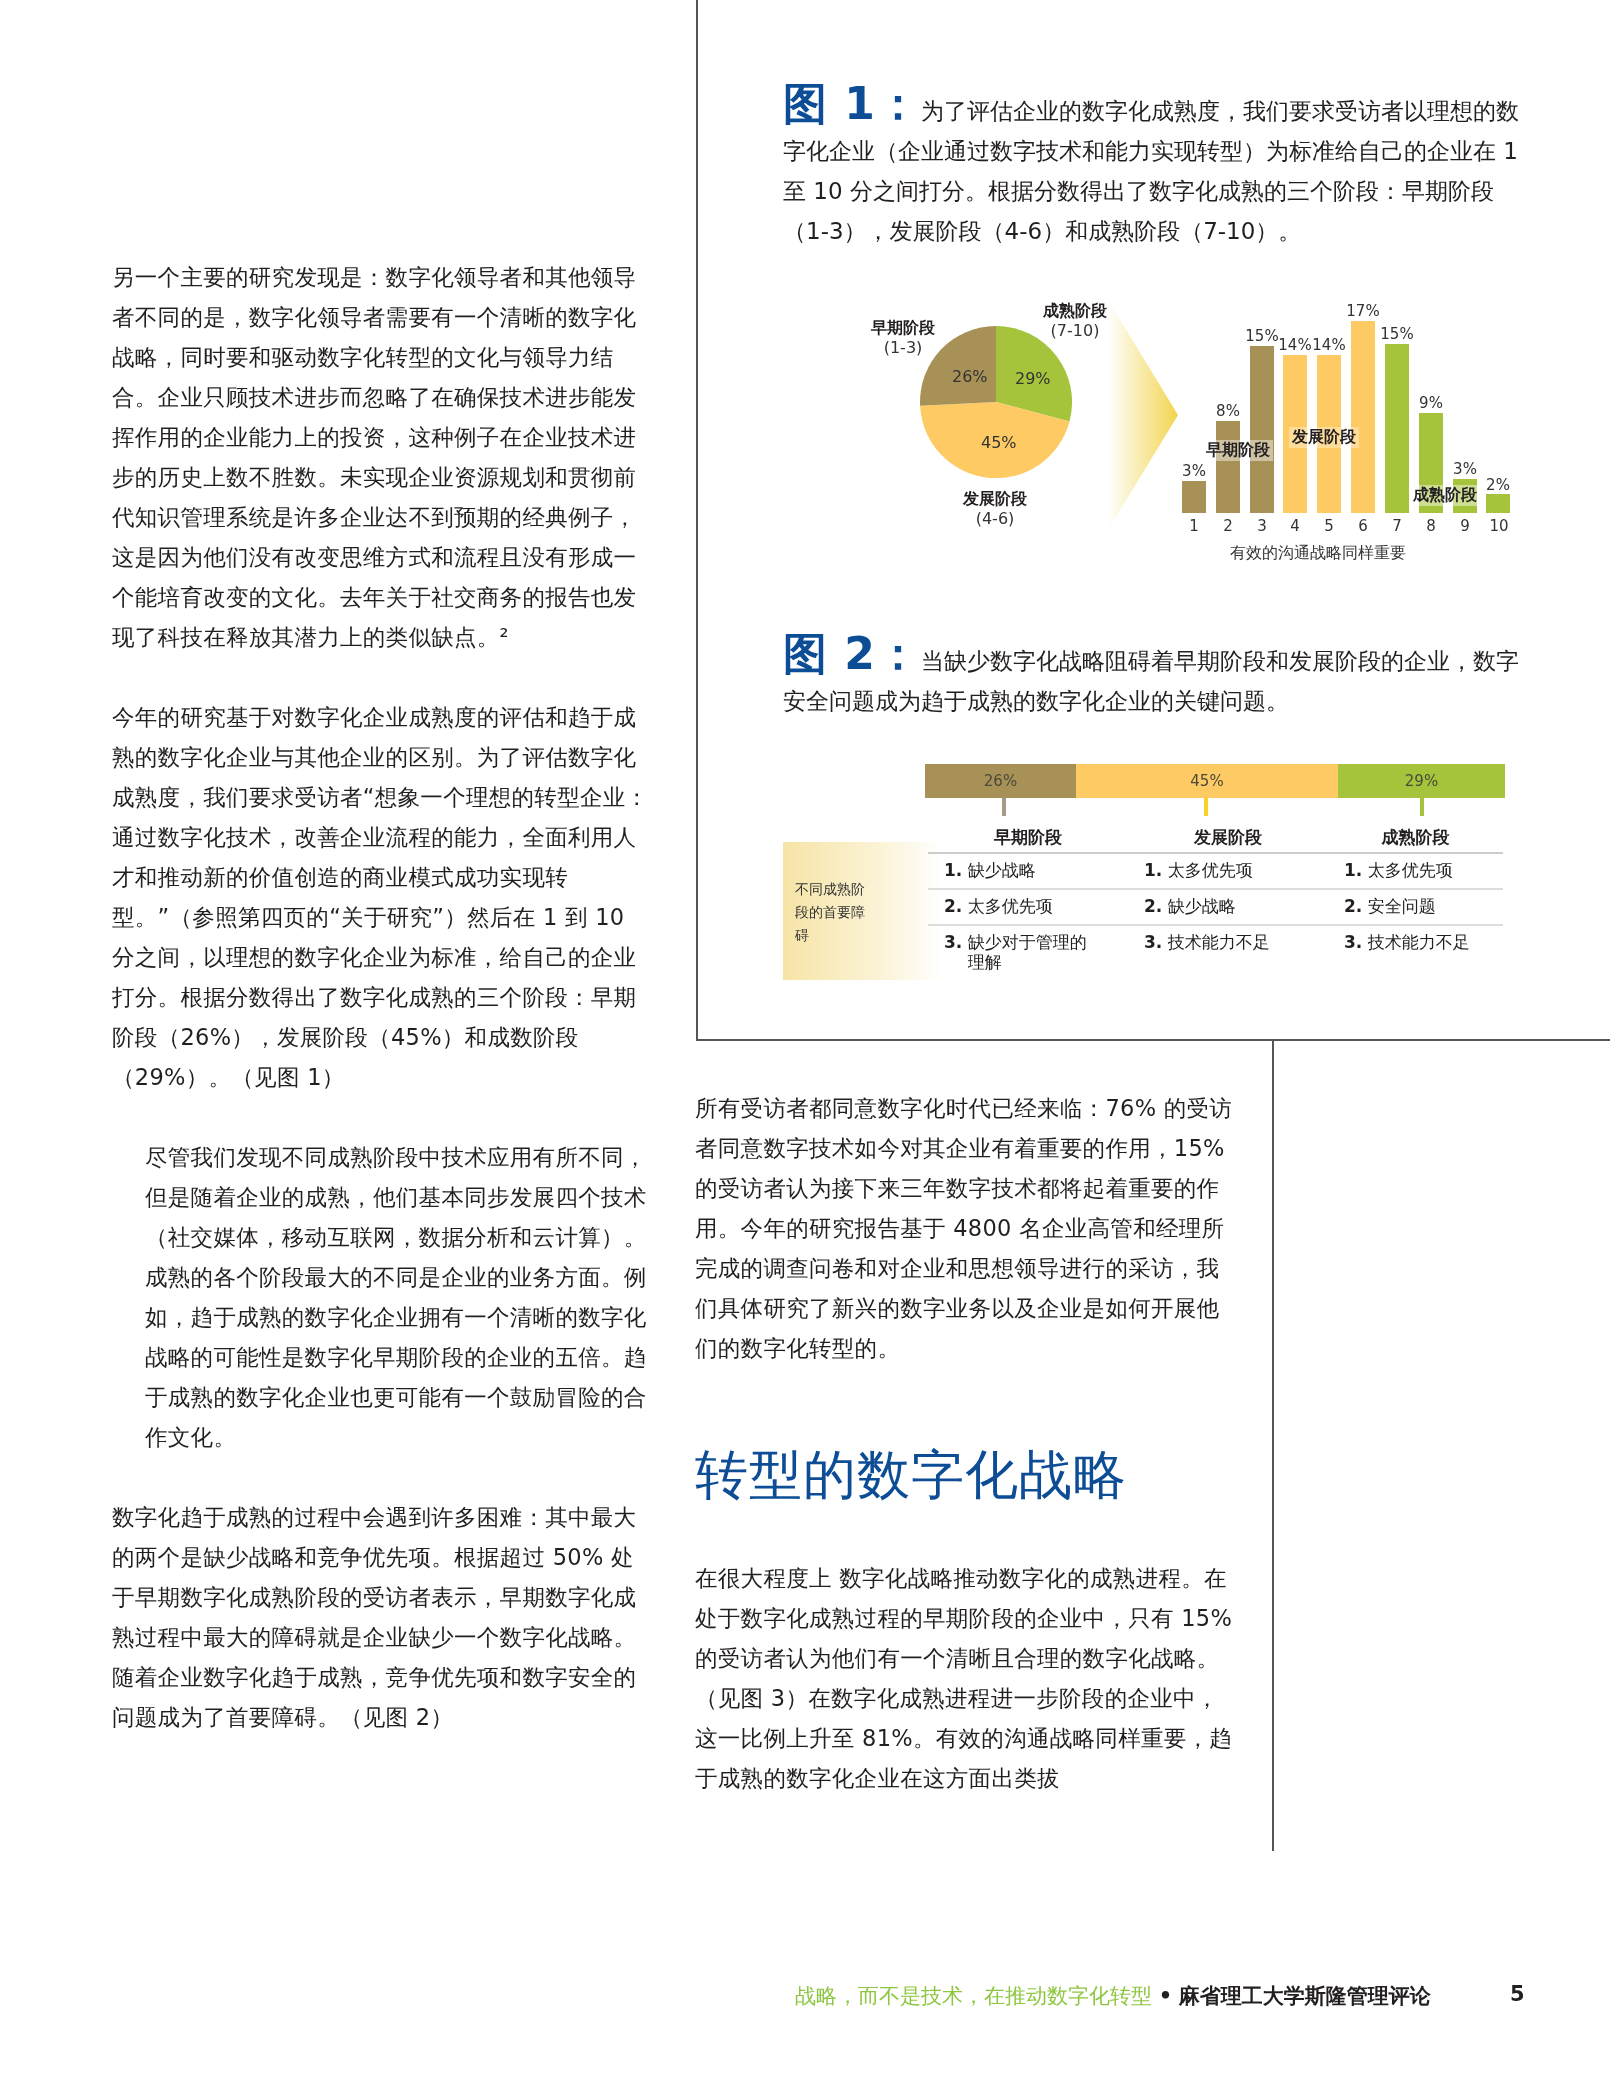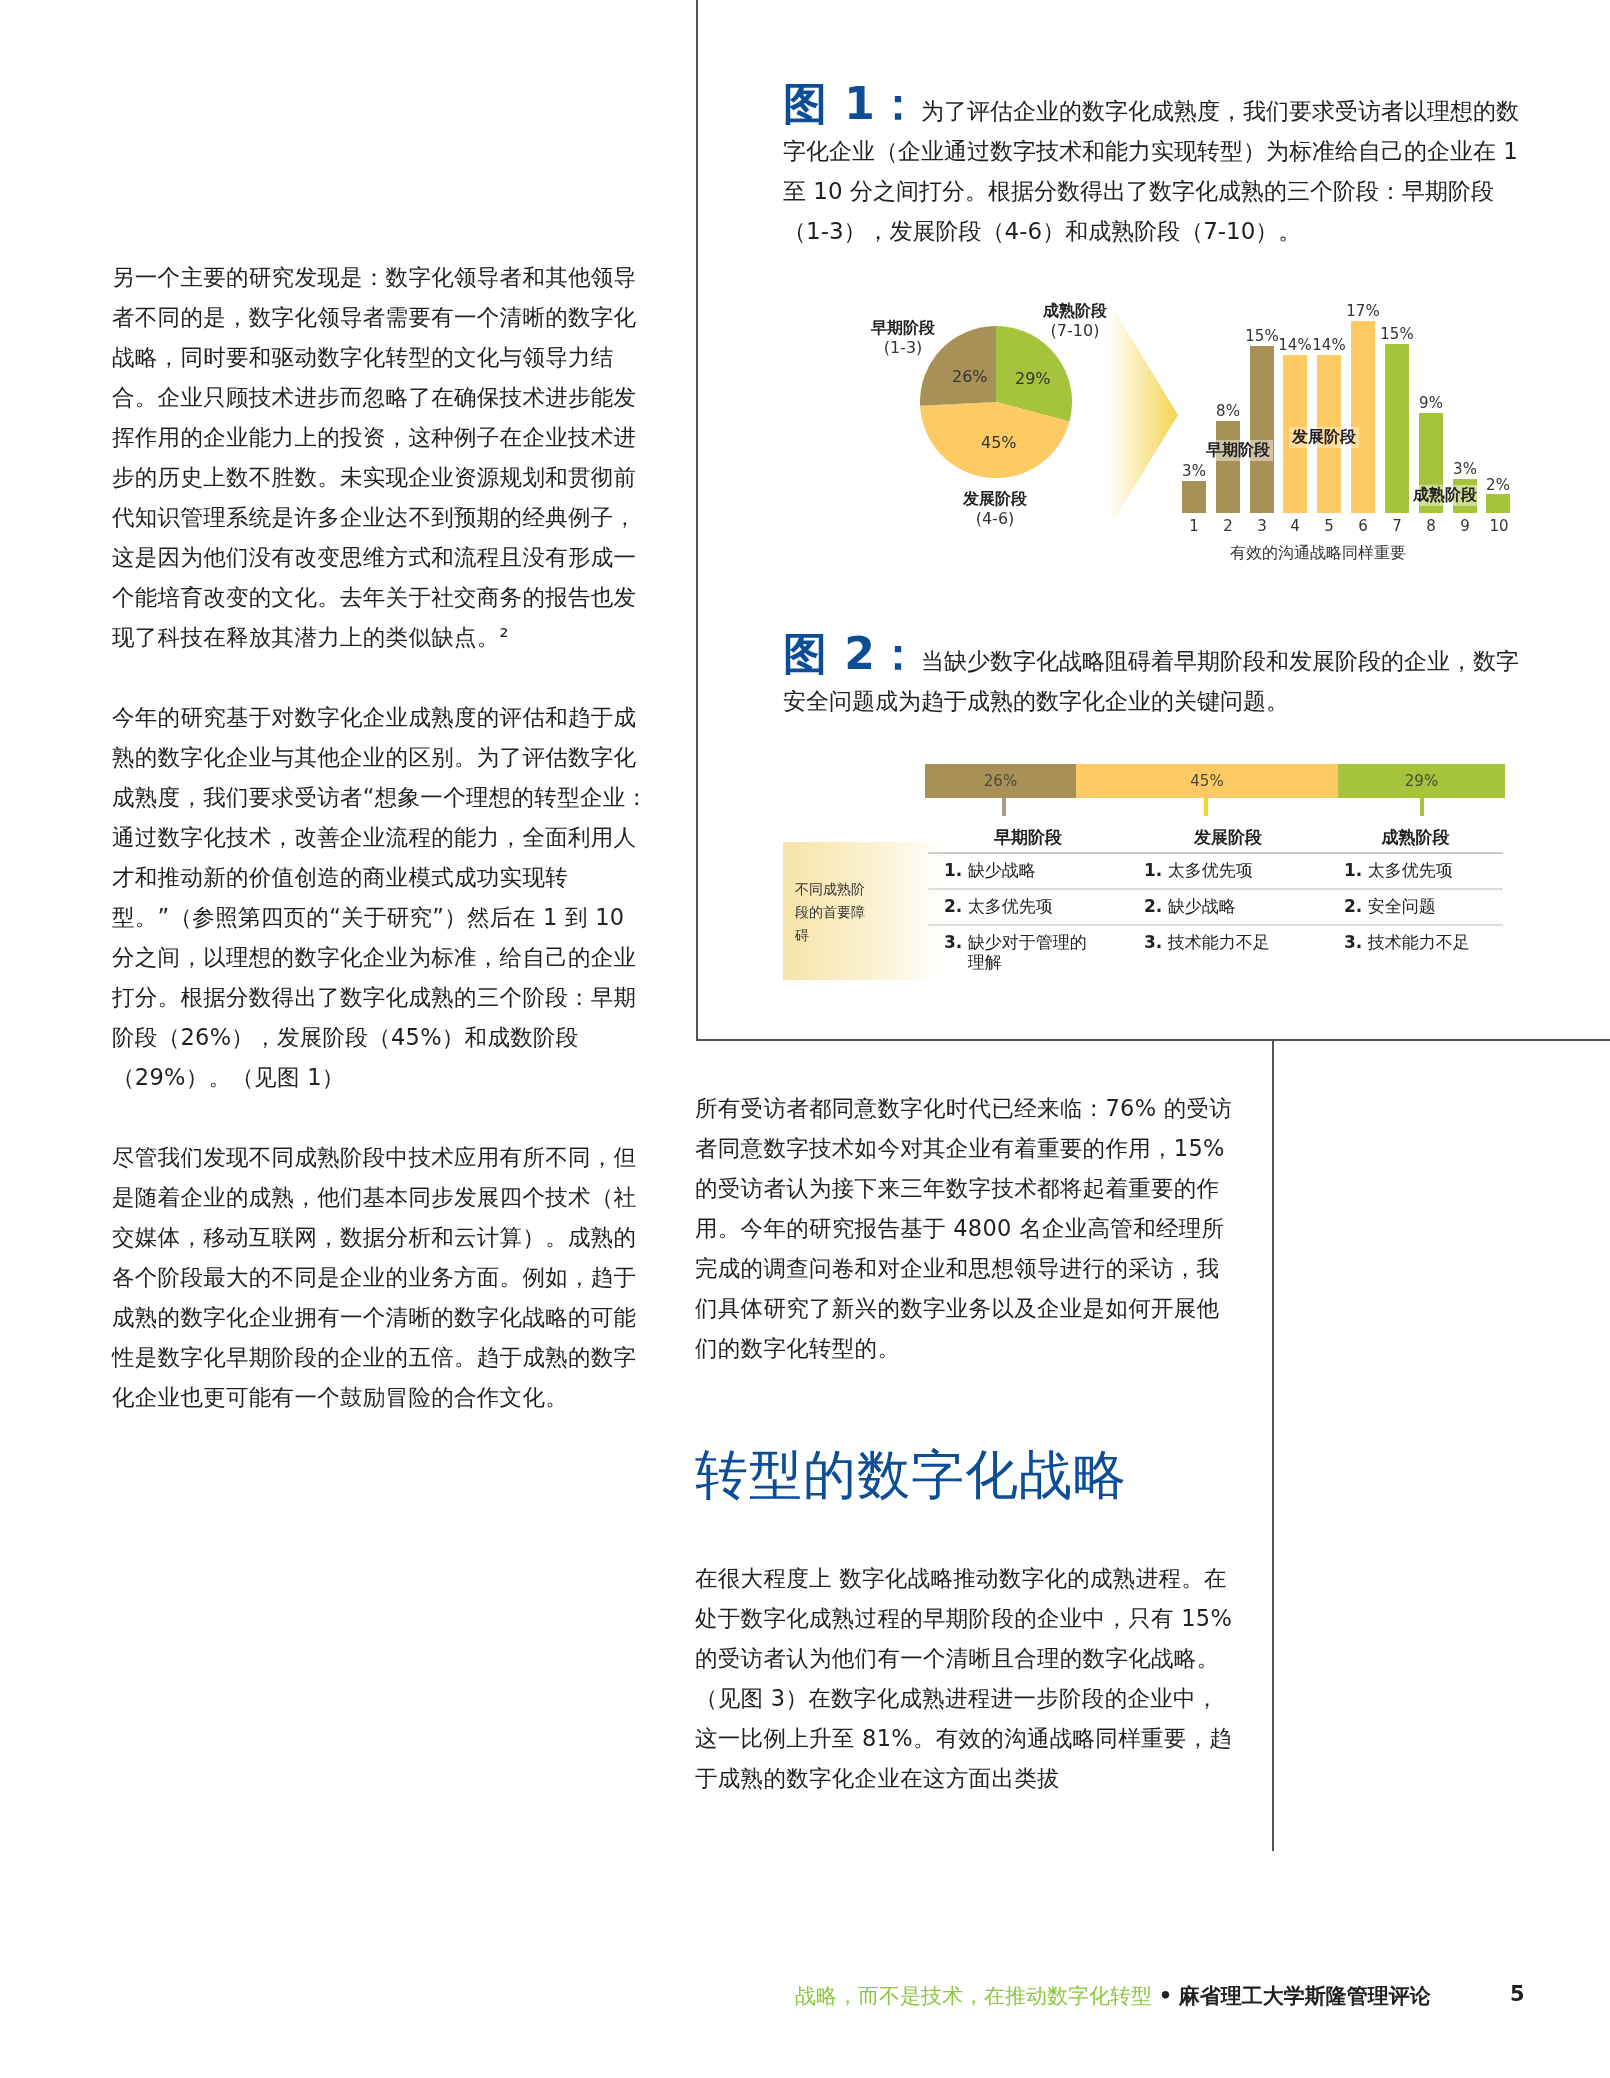--- a/index.html
+++ b/index.html
@@ -35,21 +35,22 @@
 </head>
 <body>
 
 <div class="box-left"></div>
 <div class="box-bottom"></div>
 <div class="col-divider"></div>
 
 <div id="col-left" class="para" style="top:257px;">
   <p style="margin-bottom:40px;">另一个主要的研究发现是：数字化领导者和其他领导者不同的是，数字化领导者需要有一个清晰的数字化战略，同时要和驱动数字化转型的文化与领导力结合。企业只顾技术进步而忽略了在确保技术进步能发挥作用的企业能力上的投资，这种例子在企业技术进步的历史上数不胜数。未实现企业资源规划和贯彻前代知识管理系统是许多企业达不到预期的经典例子，这是因为他们没有改变思维方式和流程且没有形成一个能培育改变的文化。去年关于社交商务的报告也发现了科技在释放其潜力上的类似缺点。²</p>
   <p style="margin-bottom:40px;">今年的研究基于对数字化企业成熟度的评估和趋于成熟的数字化企业与其他企业的区别。为了评估数字化成熟度，我们要求受访者“想象一个理想的转型企业：通过数字化技术，改善企业流程的能力，全面利用人才和推动新的价值创造的商业模式成功实现转型。”（参照第四页的“关于研究”）然后在 1 到 10 分之间，以理想的数字化企业为标准，给自己的企业打分。根据分数得出了数字化成熟的三个阶段：早期阶段（26%），发展阶段（45%）和成数阶段（29%）。（见图 1）</p>
-  <p style="margin-bottom:40px;">尽管我们发现不同成熟阶段中技术应用有所不同，但是随着企业的成熟，他们基本同步发展四个技术（社交媒体，移动互联网，数据分析和云计算）。成熟的各个阶段最大的不同是企业的业务方面。例如，趋于成熟的数字化企业拥有一个清晰的数字化战略的可能性是数字化早期阶段的企业的五倍。趋于成熟的数字化企业也更可能有一个鼓励冒险的合作文化。</p>
+  <p style="margin-bottom:40px;margin-left:33px;">尽管我们发现不同成熟阶段中技术应用有所不同，但是随着企业的成熟，他们基本同步发展四个技术（社交媒体，移动互联网，数据分析和云计算）。成熟的各个阶段最大的不同是企业的业务方面。例如，趋于成熟的数字化企业拥有一个清晰的数字化战略的可能性是数字化早期阶段的企业的五倍。趋于成熟的数字化企业也更可能有一个鼓励冒险的合作文化。</p>
+  <p>数字化趋于成熟的过程中会遇到许多困难：其中最大的两个是缺少战略和竞争优先项。根据超过 50% 处于早期数字化成熟阶段的受访者表示，早期数字化成熟过程中最大的障碍就是企业缺少一个数字化战略。随着企业数字化趋于成熟，竞争优先项和数字安全的问题成为了首要障碍。（见图 2）</p>
 </div>
 
 <div class="fig-caption" style="top:84px;">
   <span class="fig-num">图 1：</span><span>为了评估企业的数字化成熟度，我们要求受访者以理想的数字化企业（企业通过数字技术和能力实现转型）为标准给自己的企业在 1 至 10 分之间打分。根据分数得出了数字化成熟的三个阶段：早期阶段（1-3），发展阶段（4-6）和成熟阶段（7-10）。</span>
 </div>
 
 <div style="position:absolute;left:920px;top:326px;width:152px;height:152px;">
   <svg width="152" height="152" viewBox="-76 -76 152 152">
 
     <path d="M0,0 L0,-76 A76,76 0 0,1 73.5,19.5 Z" fill="#a5c33b"></path>

